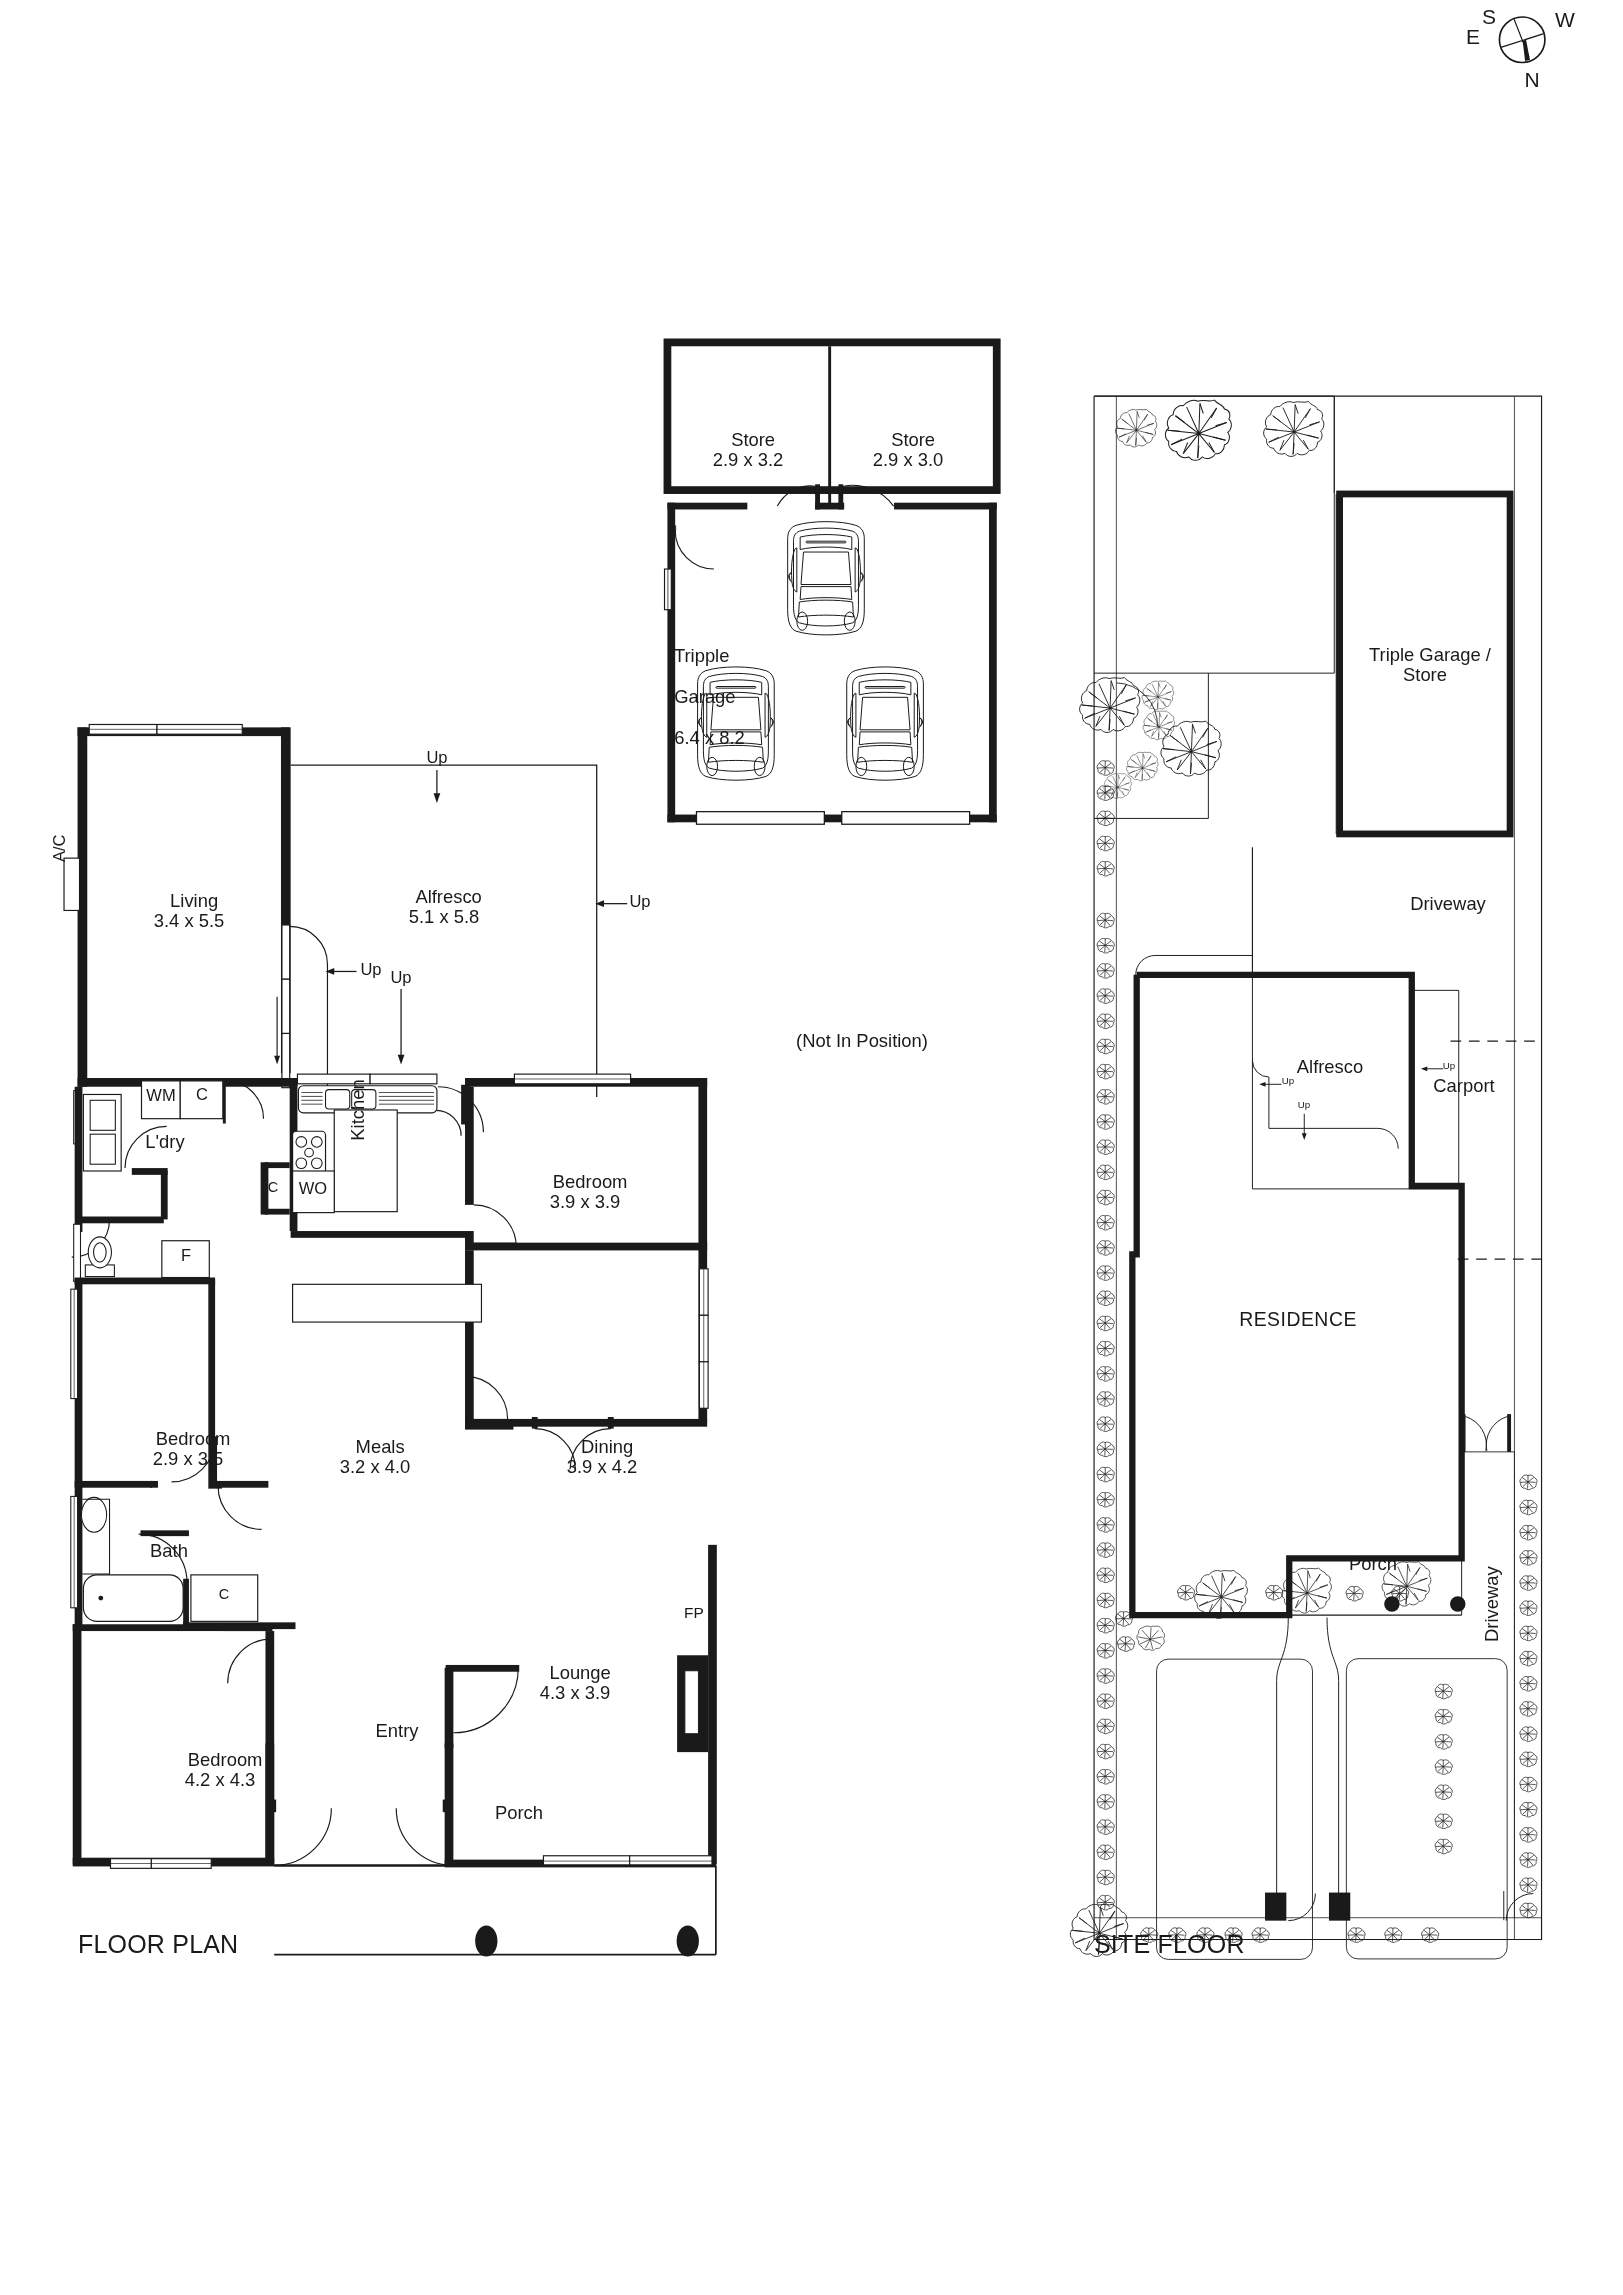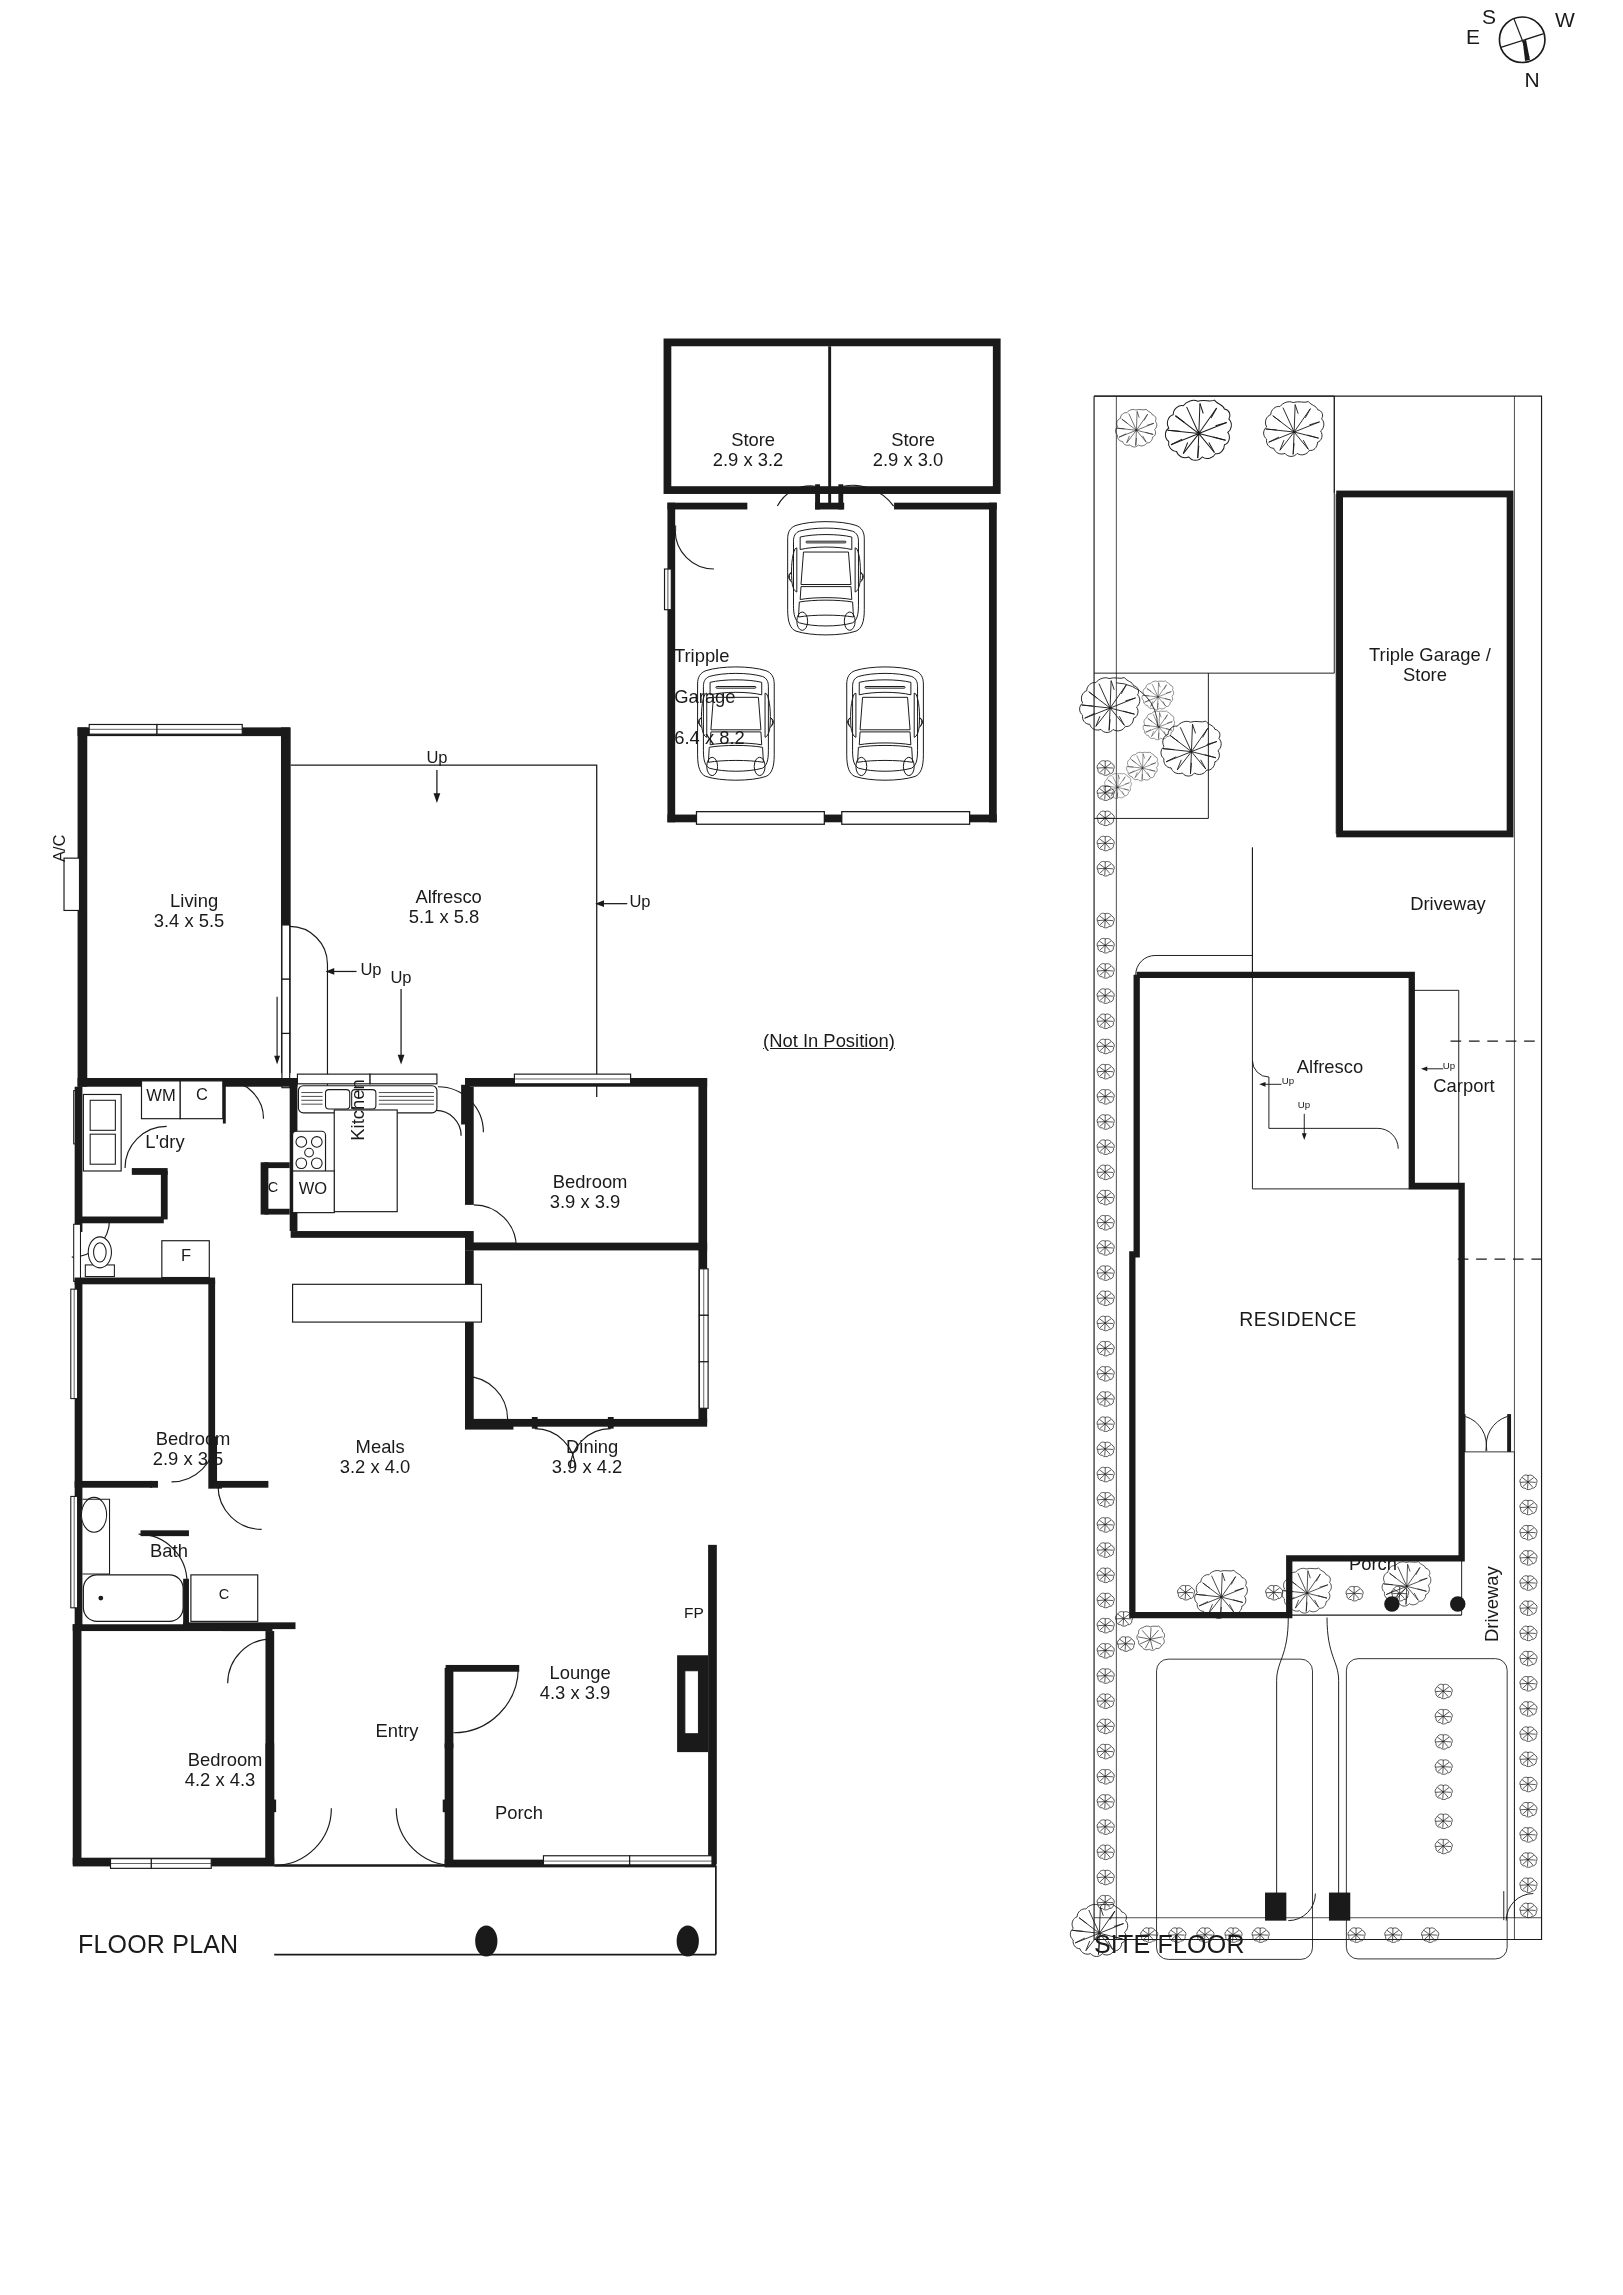--- a/index.html
+++ b/index.html
@@ -704,38 +704,38 @@
   <span>Store</span><br><span>2.9 x 3.2</span>
 </div>
 <div class="lbl room ctr" style="left:908px;top:409px;">
   <span>Store</span><br><span>2.9 x 3.0</span>
 </div>
 <div class="lbl room" style="left:664px;top:625px;">
   <span>Tripple</span><br>
   <span>Garage</span><br>
   <span>6.4 x 8.2</span>
 </div>
-<div class="lbl room ctr" style="left:829px;top:1031px;text-decoration:underline;">(Not In Position)</div>
+<div class="lbl room ctr" style="left:862px;top:1031px;">(Not In Position)</div>
 
 <div class="lbl room ctr" style="left:189px;top:870px;">
   <span>Living</span><br><span>3.4 x 5.5</span>
 </div>
 <div class="lbl room ctr" style="left:444px;top:866px;">
   <span>Alfresco</span><br><span>5.1 x 5.8</span>
 </div>
 <div class="lbl room ctr" style="left:585px;top:1151px;">
   <span>Bedroom</span><br><span>3.9 x 3.9</span>
 </div>
 <div class="lbl room ctr" style="left:188px;top:1408px;">
   <span>Bedroom</span><br><span>2.9 x 3.5</span>
 </div>
 <div class="lbl room ctr" style="left:375px;top:1416px;">
   <span>Meals</span><br><span>3.2 x 4.0</span>
 </div>
-<div class="lbl room ctr" style="left:587px;top:1416px;">
+<div class="lbl room ctr" style="left:602px;top:1416px;">
   <span>Dining</span><br><span>3.9 x 4.2</span>
 </div>
 <div class="lbl room ctr" style="left:220px;top:1729px;">
   <span>Bedroom</span><br><span>4.2 x 4.3</span>
 </div>
 <div class="lbl room ctr" style="left:575px;top:1642px;">
   <span>Lounge</span><br><span>4.3 x 3.9</span>
 </div>
 <div class="lbl room ctr" style="left:169px;top:1541px;">Bath</div>
 <div class="lbl room ctr" style="left:397px;top:1721px;">Entry</div>

